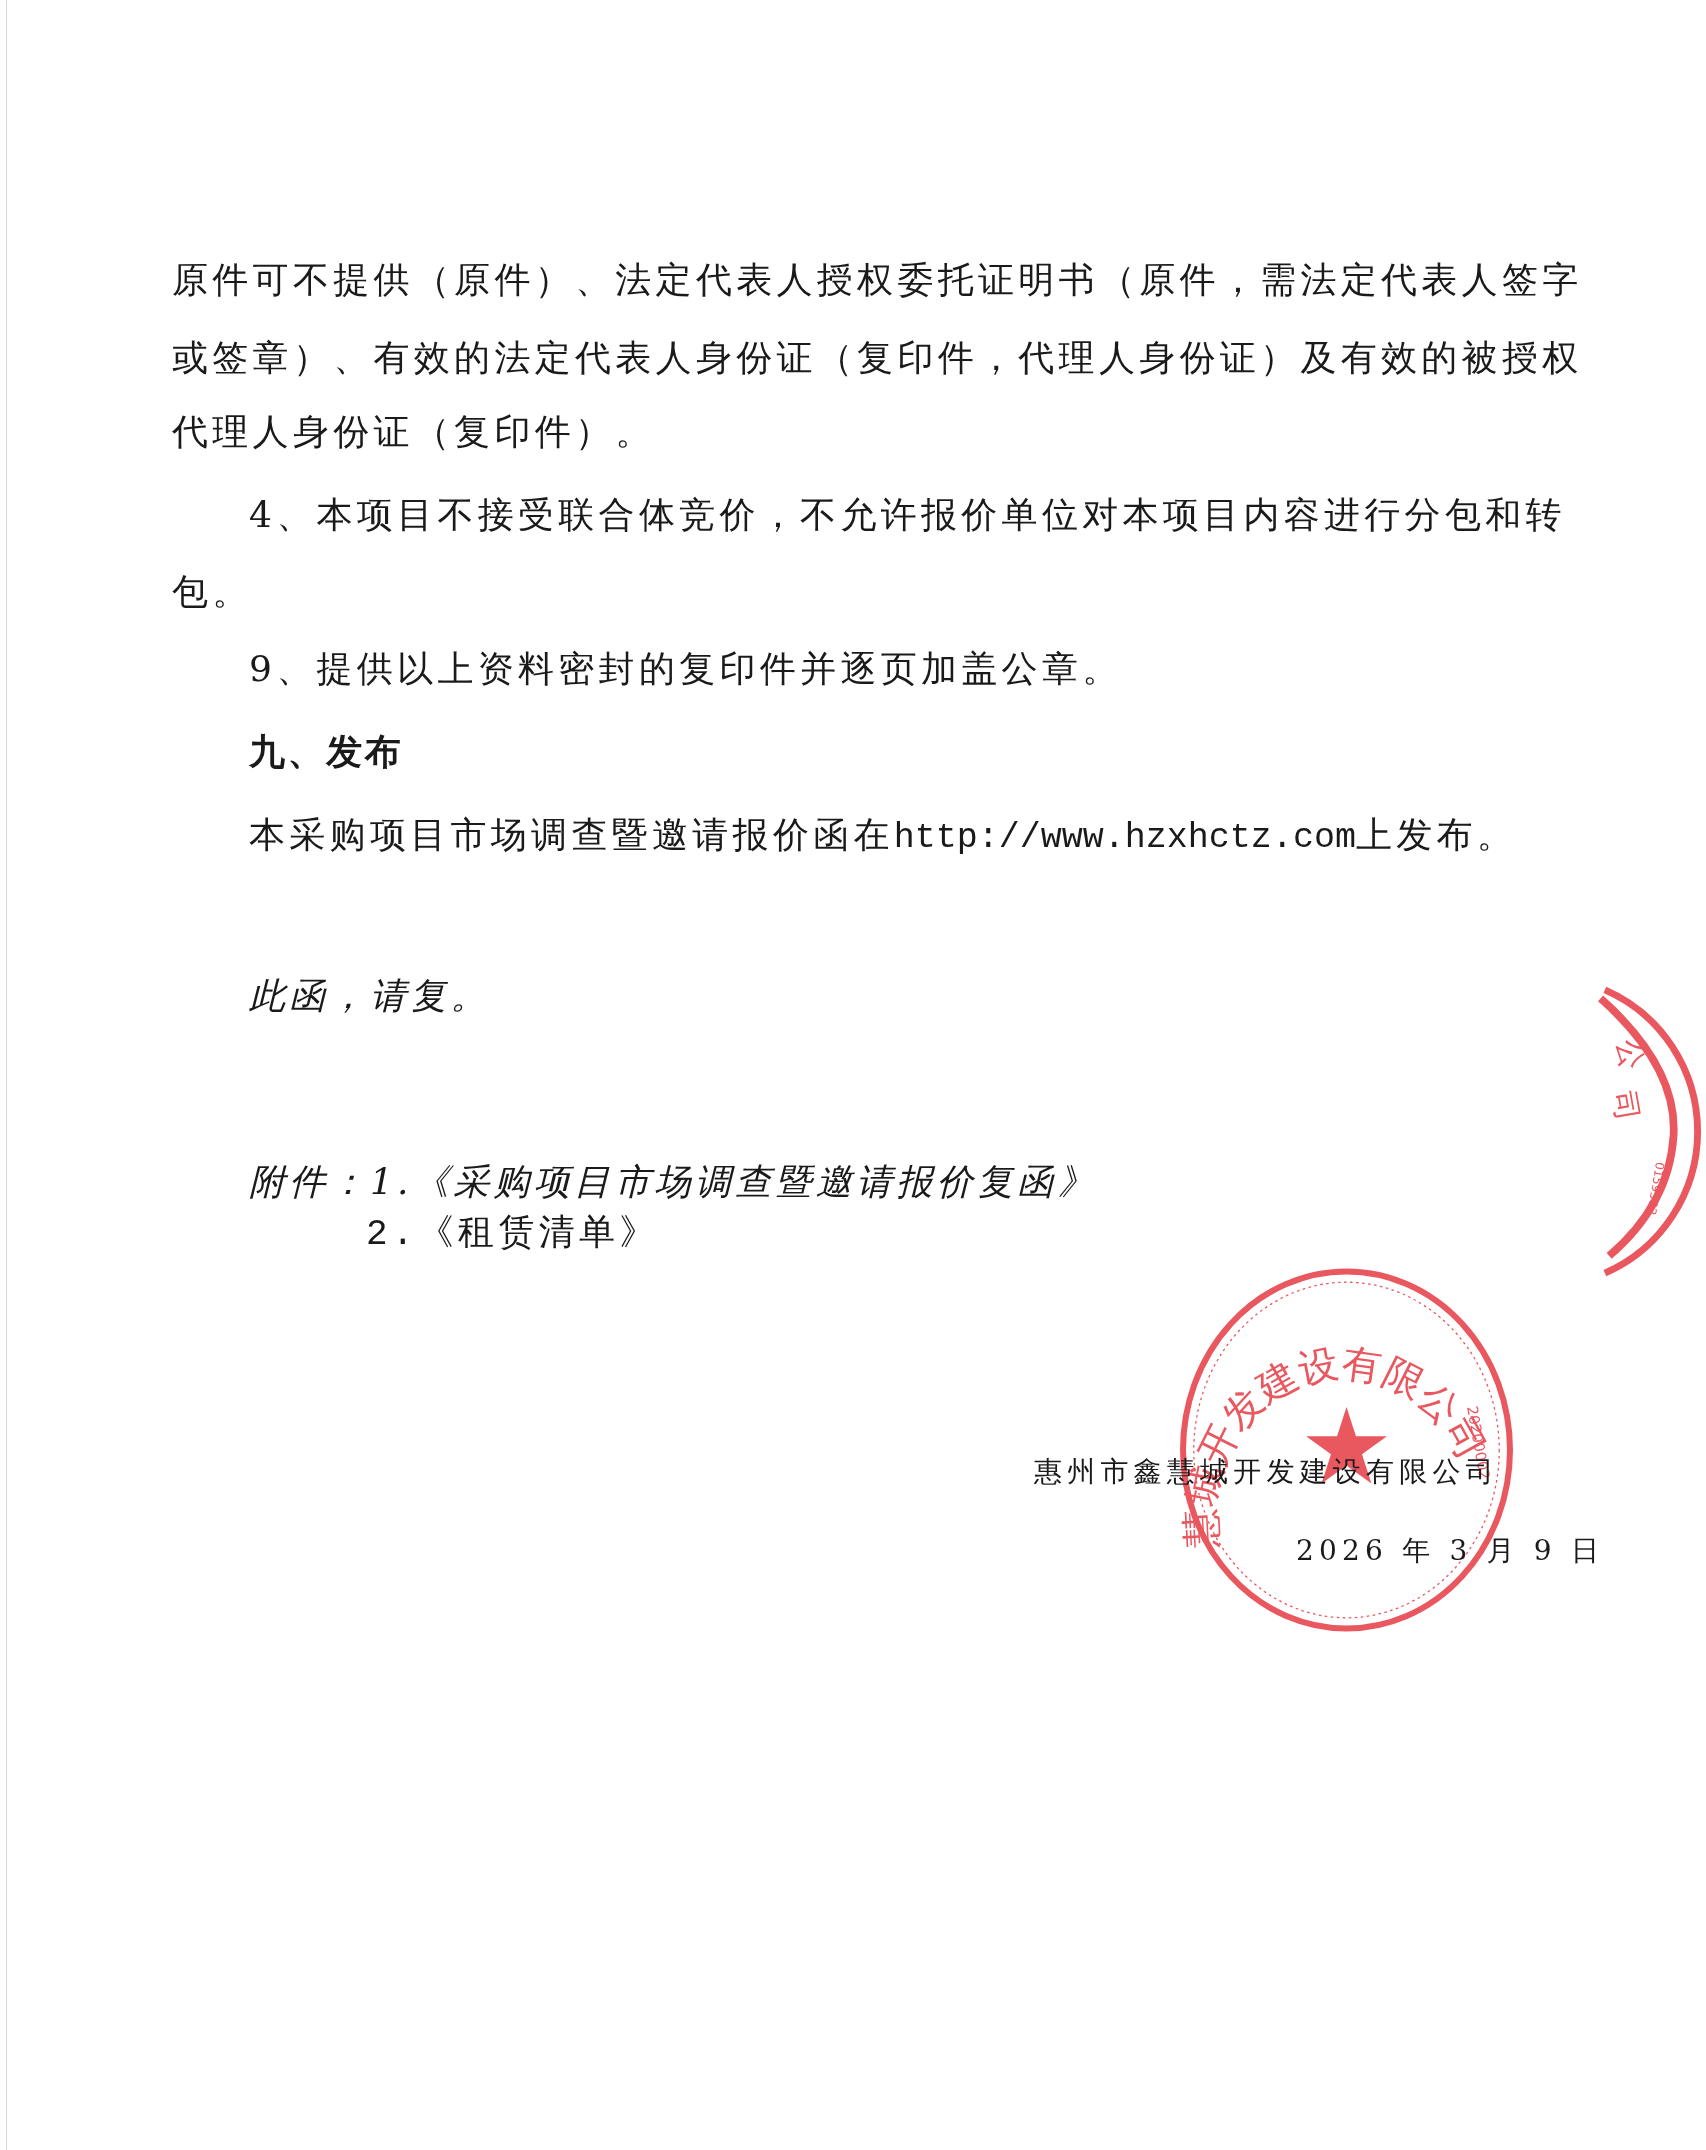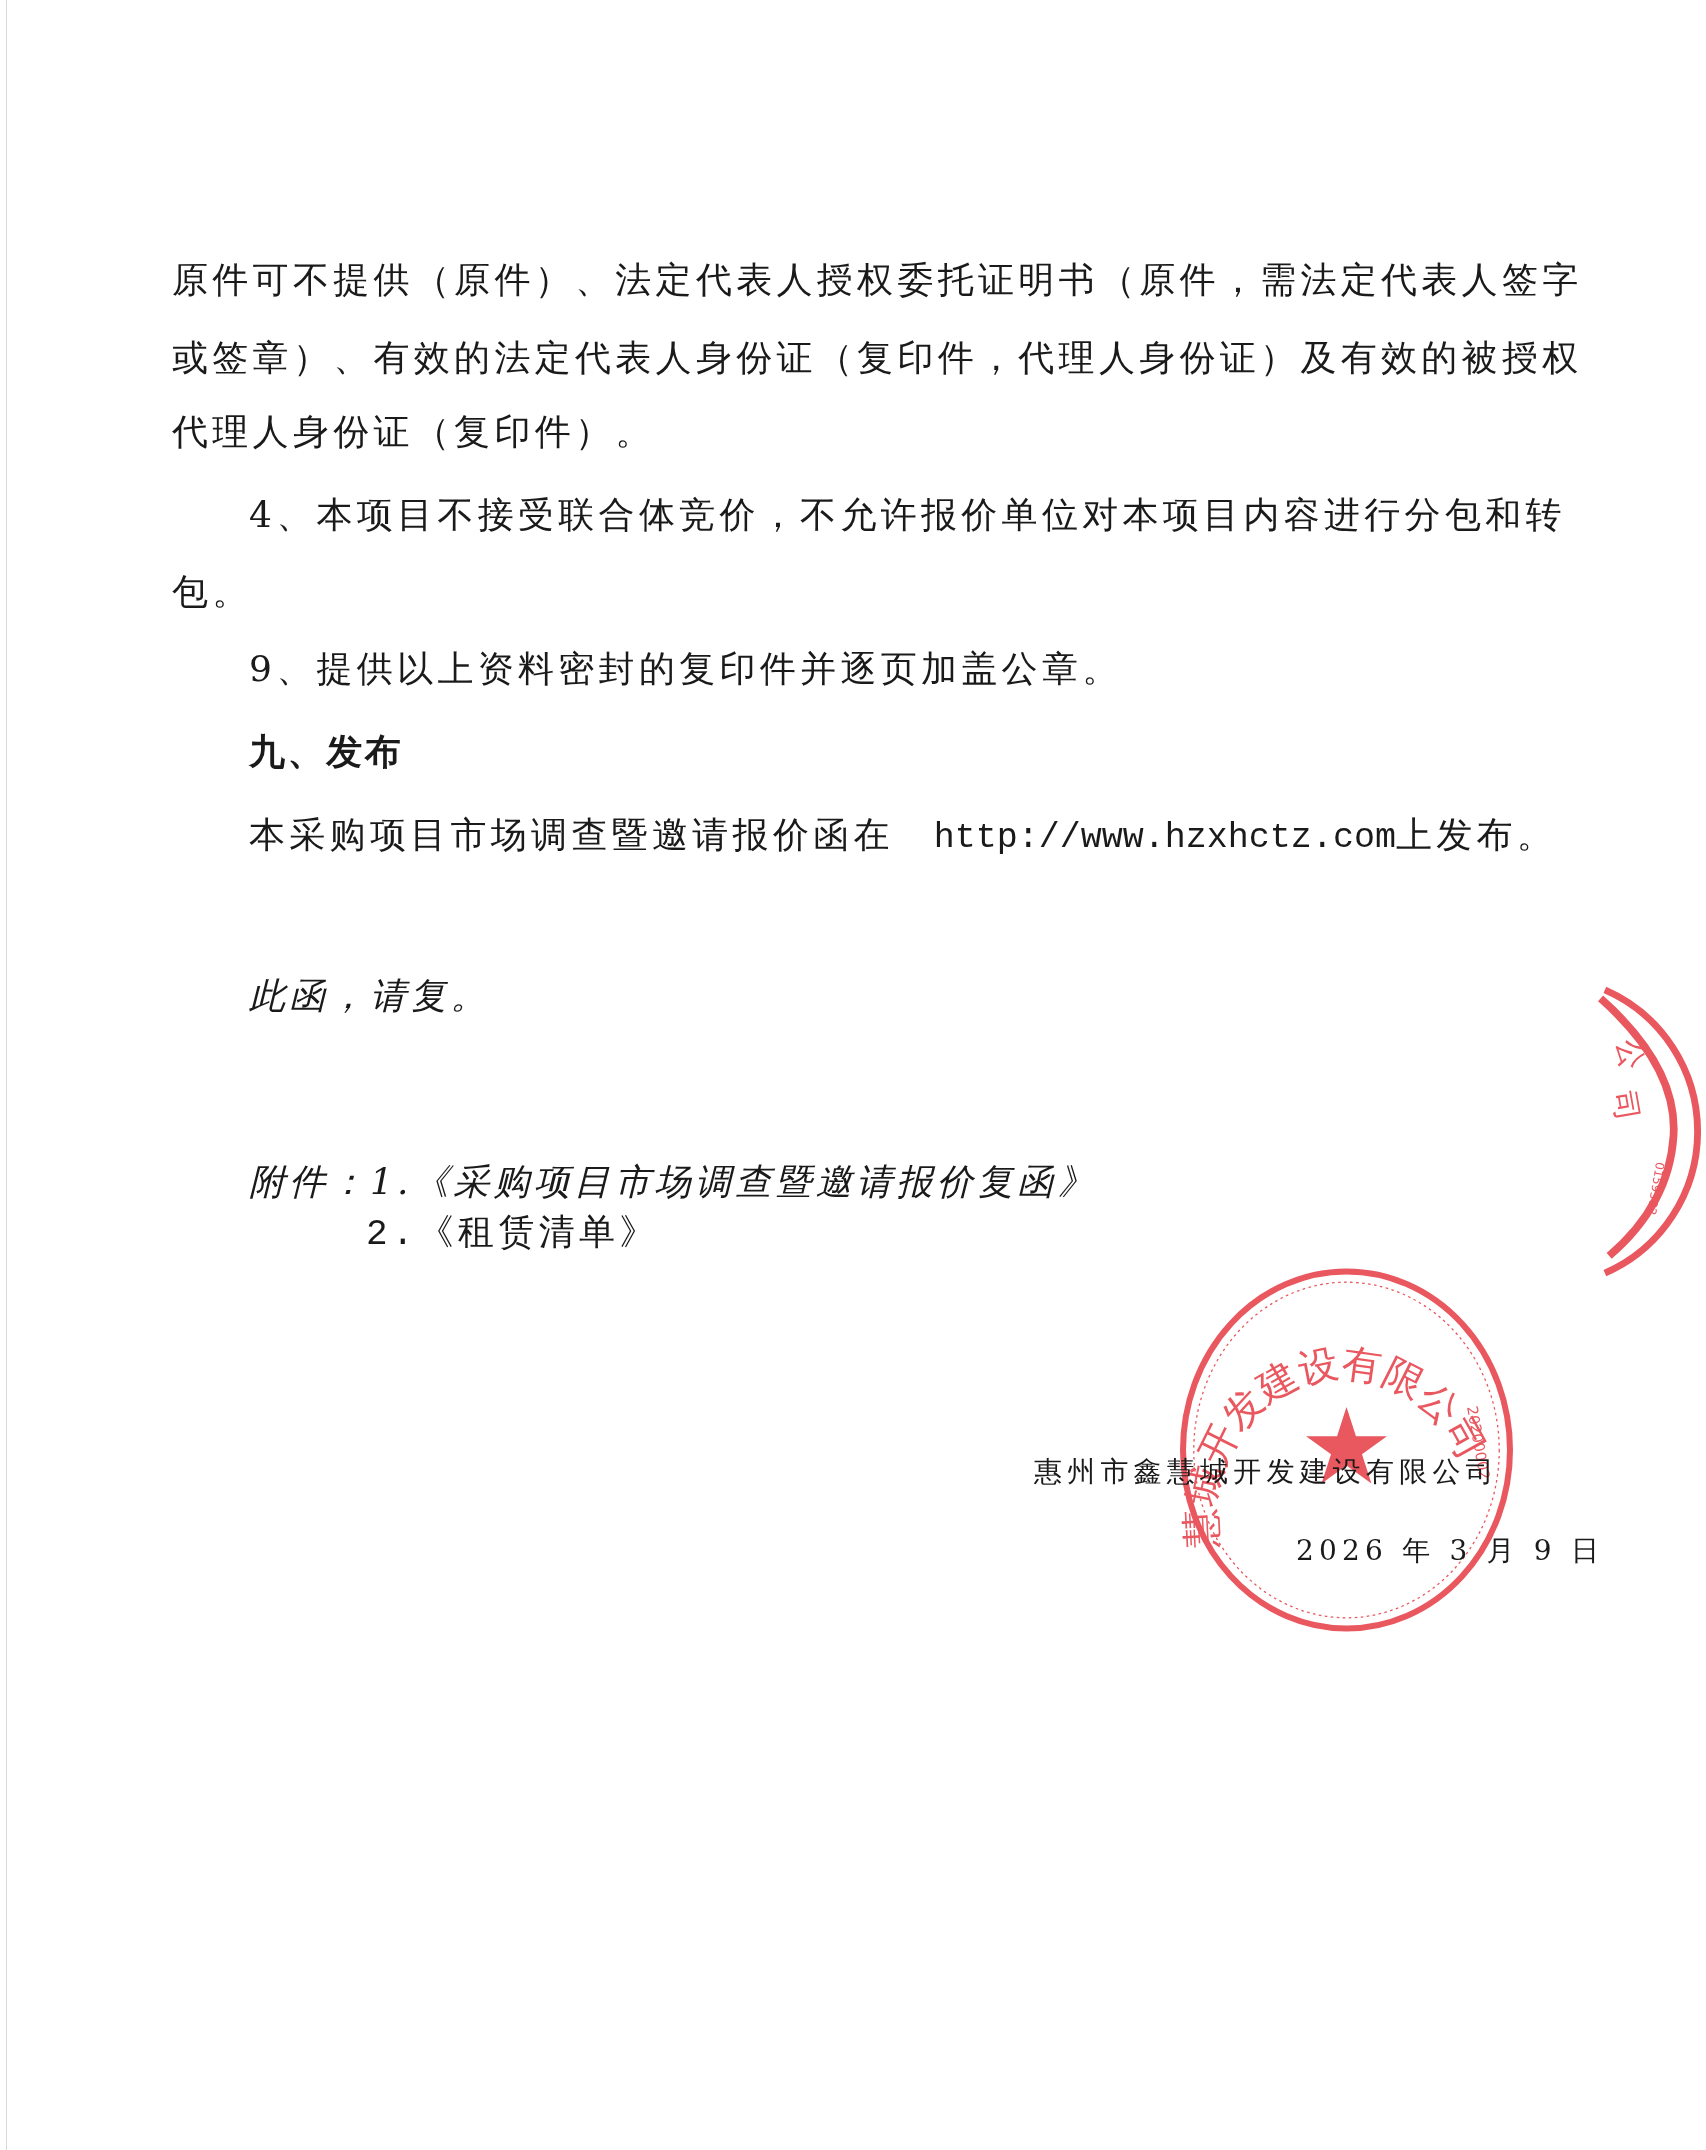--- a/index.html
+++ b/index.html
@@ -32,21 +32,20 @@
     }
     .heading {
       font-family: Liberation Serif, serif;
       font-weight: bold;
       letter-spacing: 2.6px;
     }
     .url {
       font-family: "Liberation Mono", "DejaVu Sans Mono", monospace;
       letter-spacing: 0;
       font-size: 35px;
-      margin-left: 40px;
     }
     .signature {
       position: absolute;
       font-size: 28px;
       line-height: 43px;
       white-space: nowrap;
       letter-spacing: 5.2px;
       z-index: 2;
       margin-left: 36px;
     }

